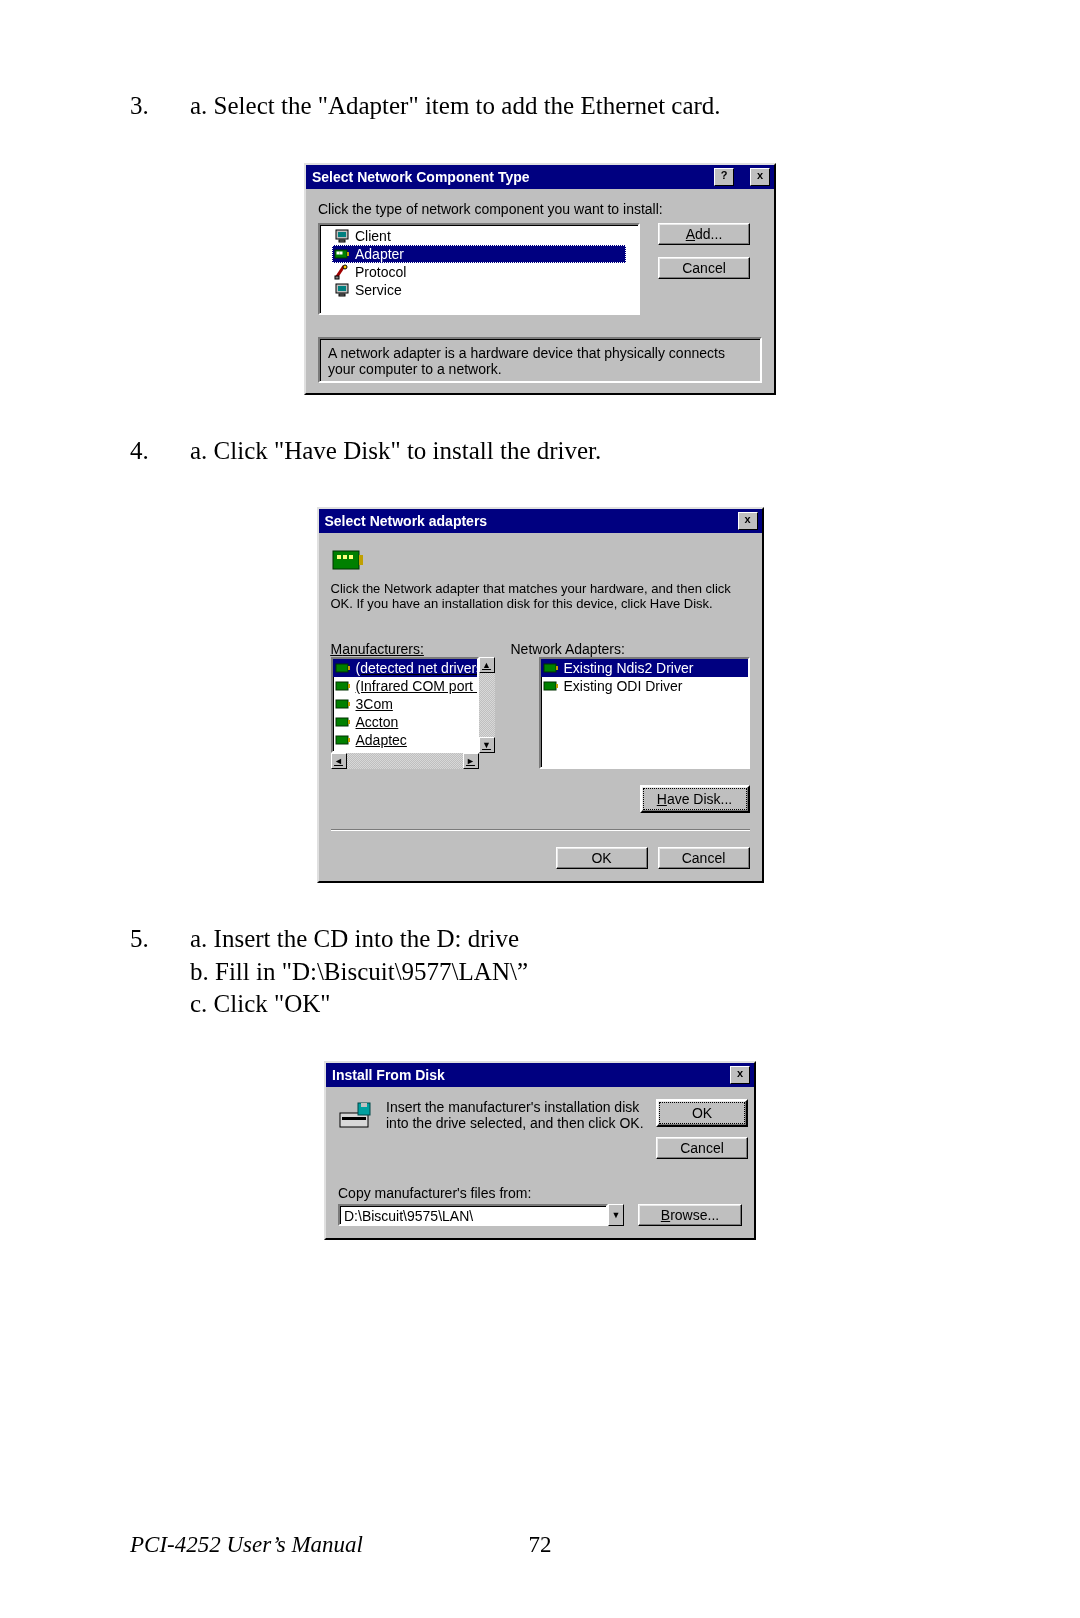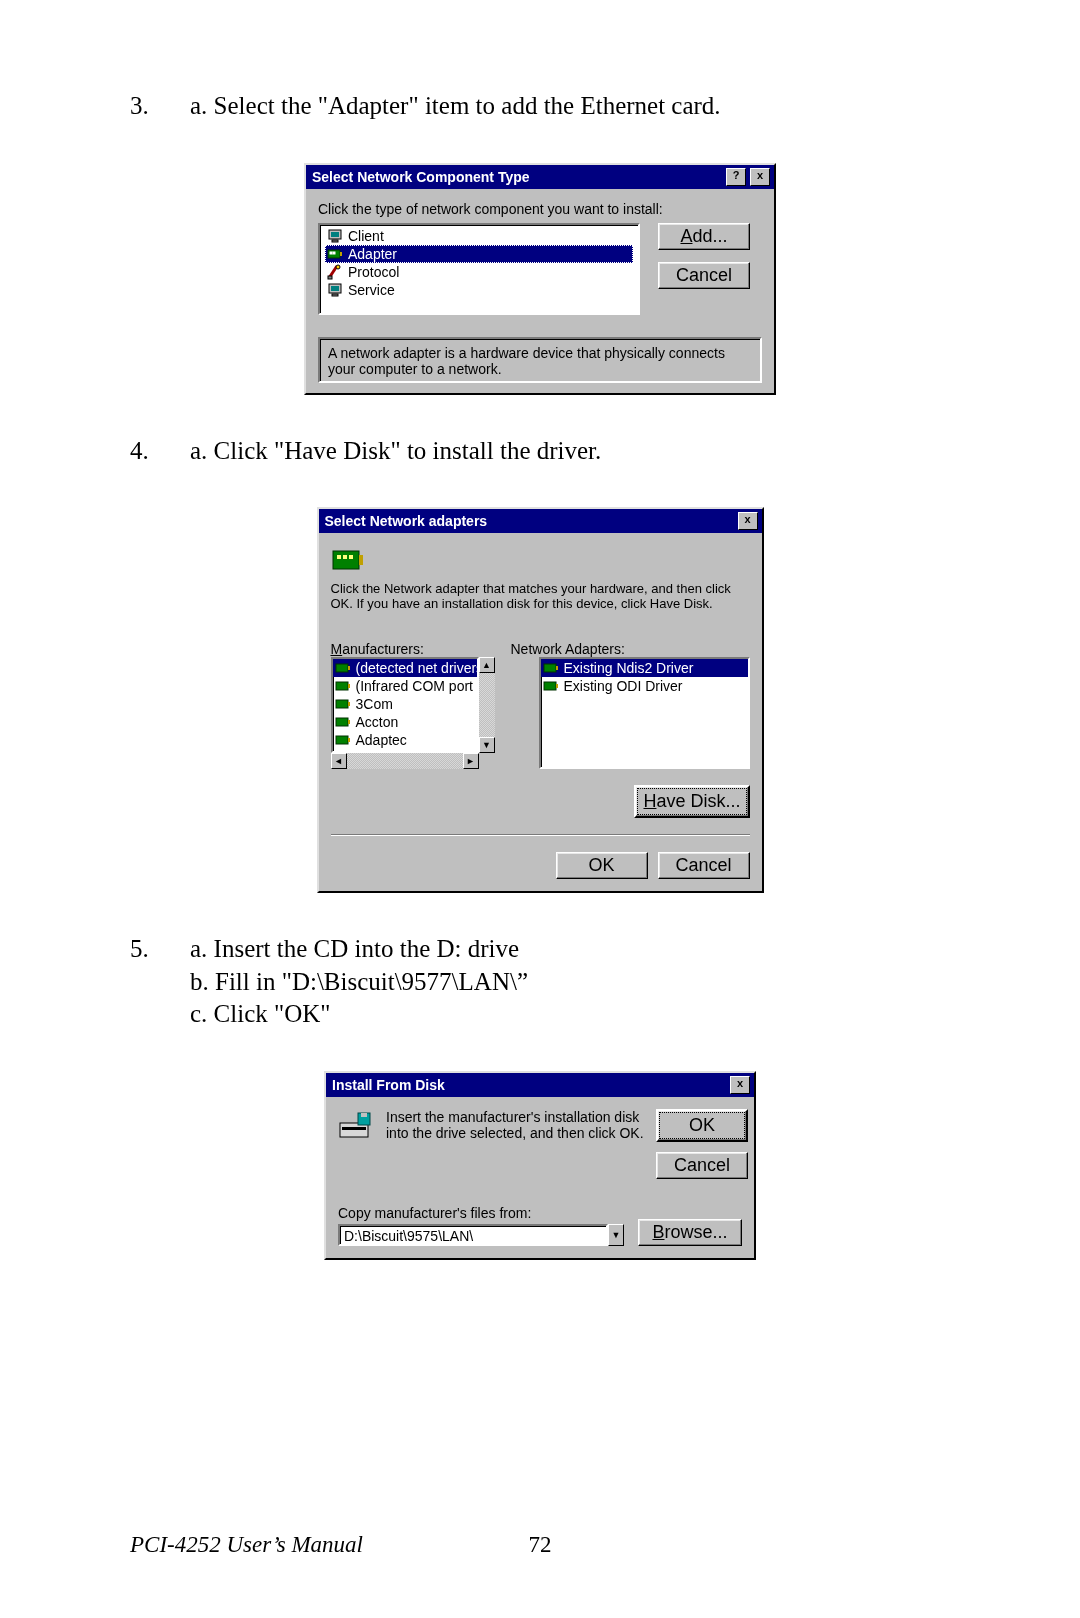--- a/index.html
+++ b/index.html
@@ -44,21 +44,21 @@
     box-sizing: border-box;
     filter: blur(0.3px);
   }
   .titlebar {
     background: #000080;
     color: #fff;
     font-weight: bold;
     padding: 3px 4px 3px 6px;
     display: flex;
     align-items: center;
-    gap: 4px;
+    gap: 16px;
   }
   .titlebar .title { flex: 1 1 auto; }
   .tb-btn {
     width: 18px; height: 16px;
     background: #bfbfbf;
     border: 1px solid #000;
     border-top-color: #fff; border-left-color: #fff;
     font-family: Arial, sans-serif;
     font-size: 11px;
     line-height: 13px;
@@ -68,21 +68,21 @@
   }
   .btn {
     display: inline-block;
     min-width: 74px;
     padding: 2px 8px;
     background: #bfbfbf;
     border: 1px solid #000;
     border-top-color: #fff; border-left-color: #fff;
     box-shadow: inset -1px -1px 0 #7a7a7a, inset 1px 1px 0 #e8e8e8;
     text-align: center;
-    font-size: 18px;
+    font-size: 14px;
   }
   .btn-focus {
     outline: 1px dotted #000;
     outline-offset: -4px;
     border: 2px solid #000;
     border-top-color: #fff; border-left-color: #fff;
     padding: 4px 7px;
   }
   .sunken {
     background: #fff;
@@ -161,21 +161,21 @@
   <div class="figure-wrap">
     <div class="win" style="width:472px;">
       <div class="titlebar">
         <span class="title">Select Network Component Type</span>
         <span class="tb-btn">?</span>
         <span class="tb-btn">x</span>
       </div>
       <div style="padding:12px 12px 10px 12px;">
         <div style="margin-bottom:6px;">Click the type of network component you want to install:</div>
         <div style="display:flex; gap:18px;">
-          <div class="sunken" style="width:322px; height:92px; padding:2px 5px;">
+          <div class="sunken" style="width:322px; height:92px; padding:2px 12px;">
             <div class="lrow">
               <span class="ico">
                 <svg viewBox="0 0 16 16">
                     <rect x="2" y="2" width="12" height="9" fill="#c0c0c0" stroke="#000"></rect>
                     <rect x="4" y="4" width="8" height="5" fill="#008080"></rect>
                     <rect x="5" y="12" width="6" height="2" fill="#808080" stroke="#000"></rect>
                   </svg>
               </span>
               <span>Client</span>
             </div>
@@ -242,21 +242,21 @@
                 <rect x="28" y="12" width="4" height="10" fill="#c0a000"></rect>
                 <rect x="6" y="12" width="4" height="4" fill="#ffff80"></rect>
                 <rect x="12" y="12" width="4" height="4" fill="#ffff80"></rect>
                 <rect x="18" y="12" width="4" height="4" fill="#ffff80"></rect>
               </svg>
           </span>
           <div style="font-size:13px;">Click the Network adapter that matches your hardware, and then click OK. If you have an installation disk for this device, click Have Disk.</div>
         </div>
 
         <div style="display:flex; gap:16px; margin-top:30px;">
-          <div style="width:164px;">
+          <div style="width:164px;text-decoration:underline;">
             <div><span style="text-decoration:underline;">M</span><span></span>anufacturers:</div>
             <div style="display:flex;">
               <div class="sunken" style="flex:1; height:96px; overflow:hidden;">
                 <div class="lrow sel">
                   <span class="ico">
                       <svg viewBox="0 0 16 16">
                         <rect x="1" y="4" width="12" height="8" fill="#008000" stroke="#003300"></rect>
                         <rect x="13" y="6" width="2" height="4" fill="#c0a000"></rect>
                       </svg>
                     </span>

